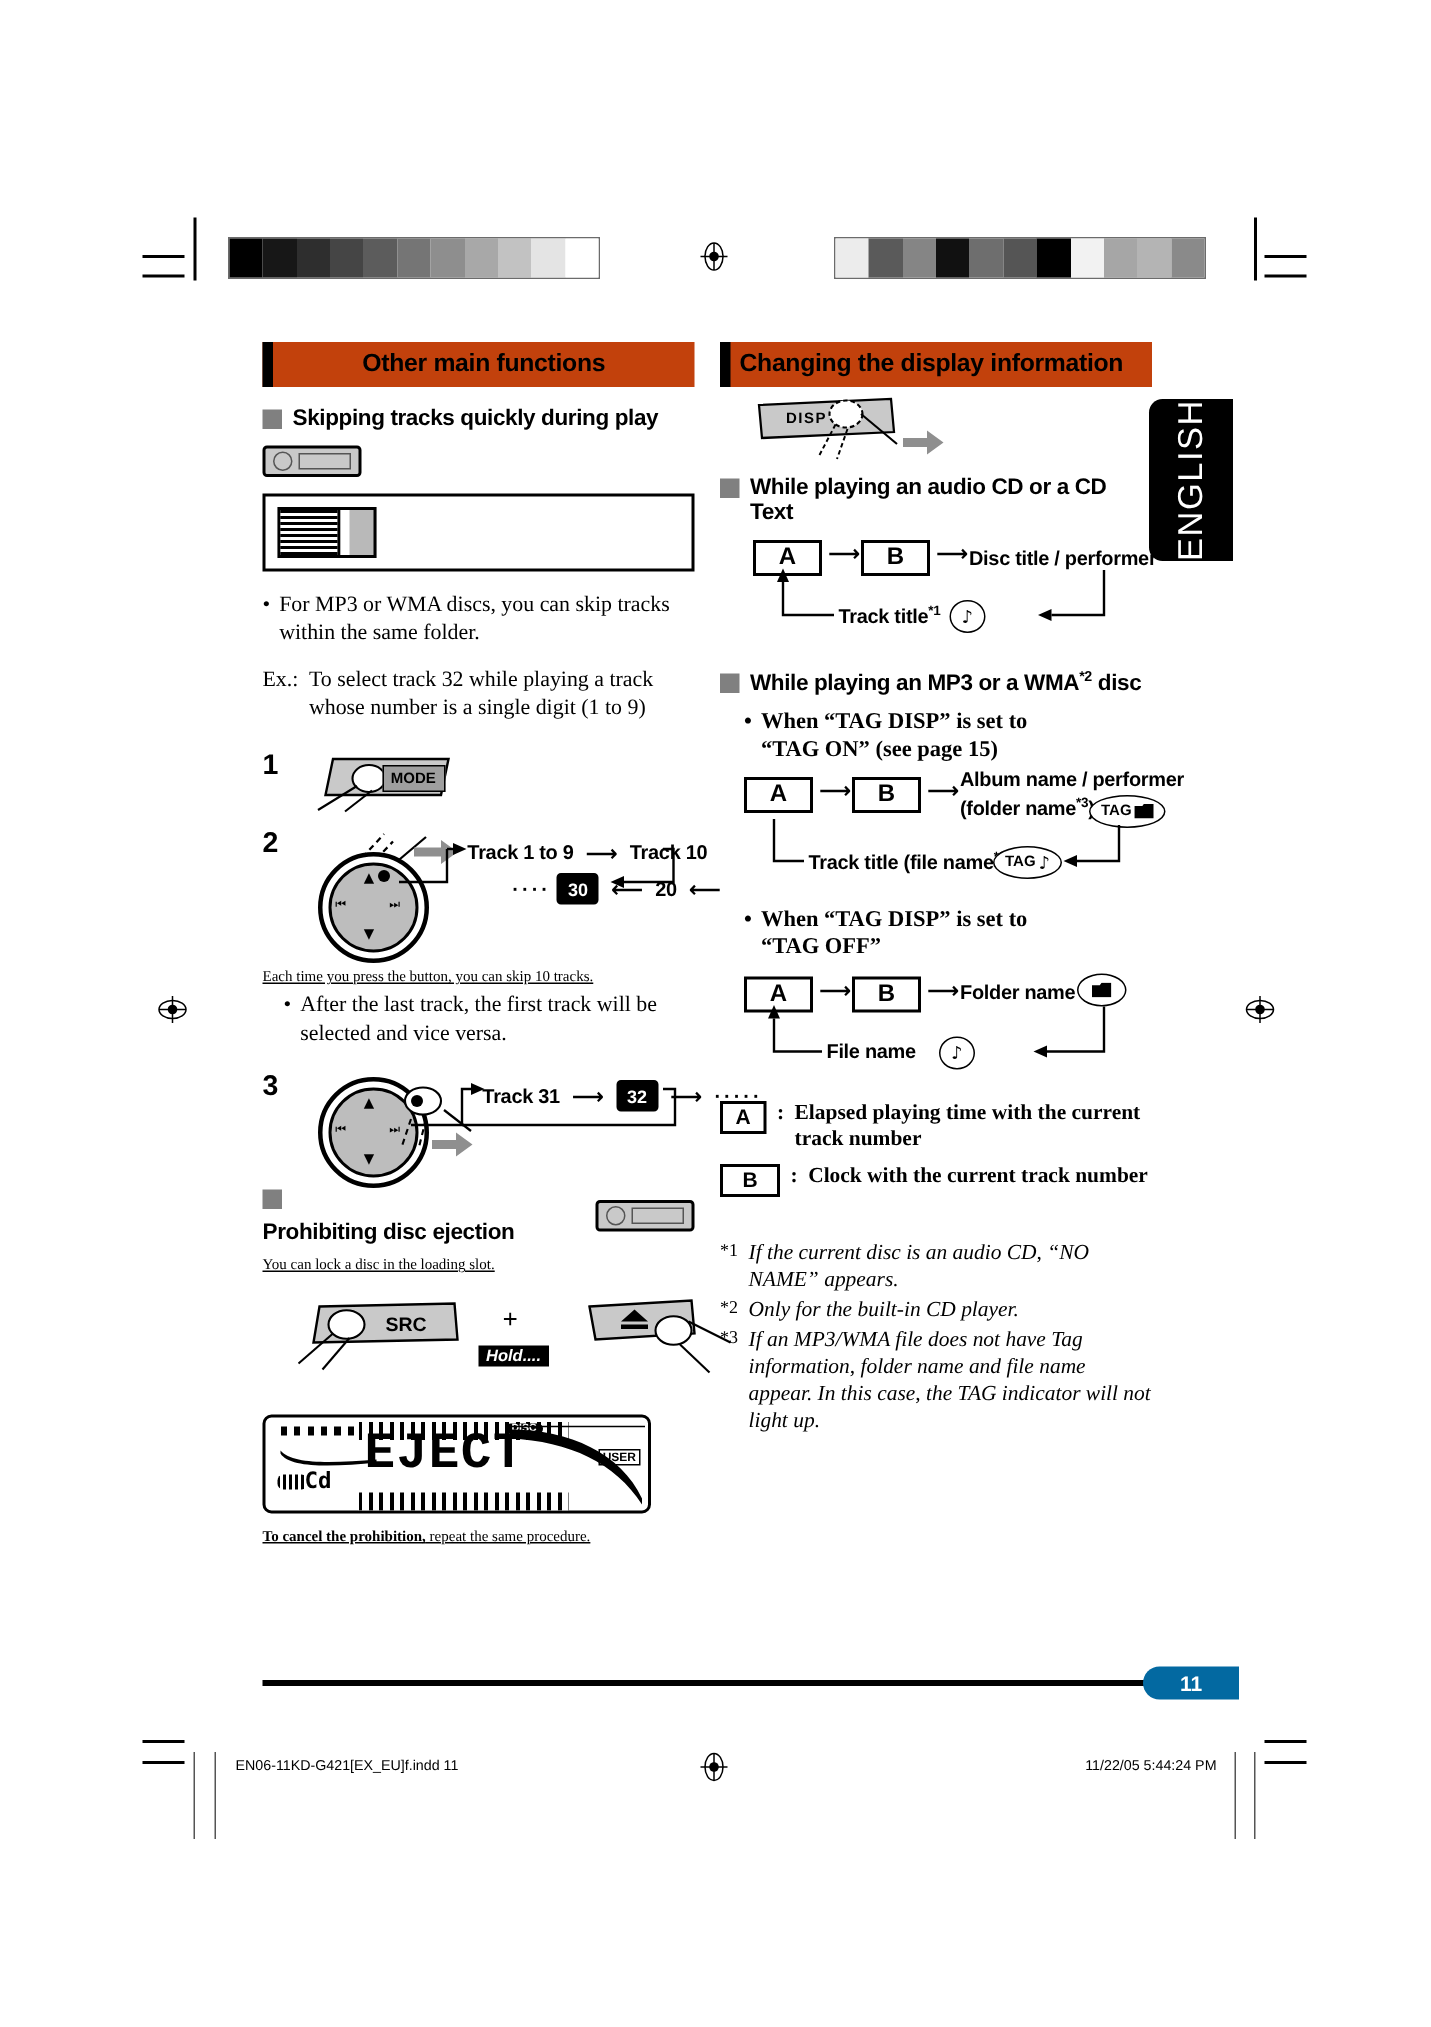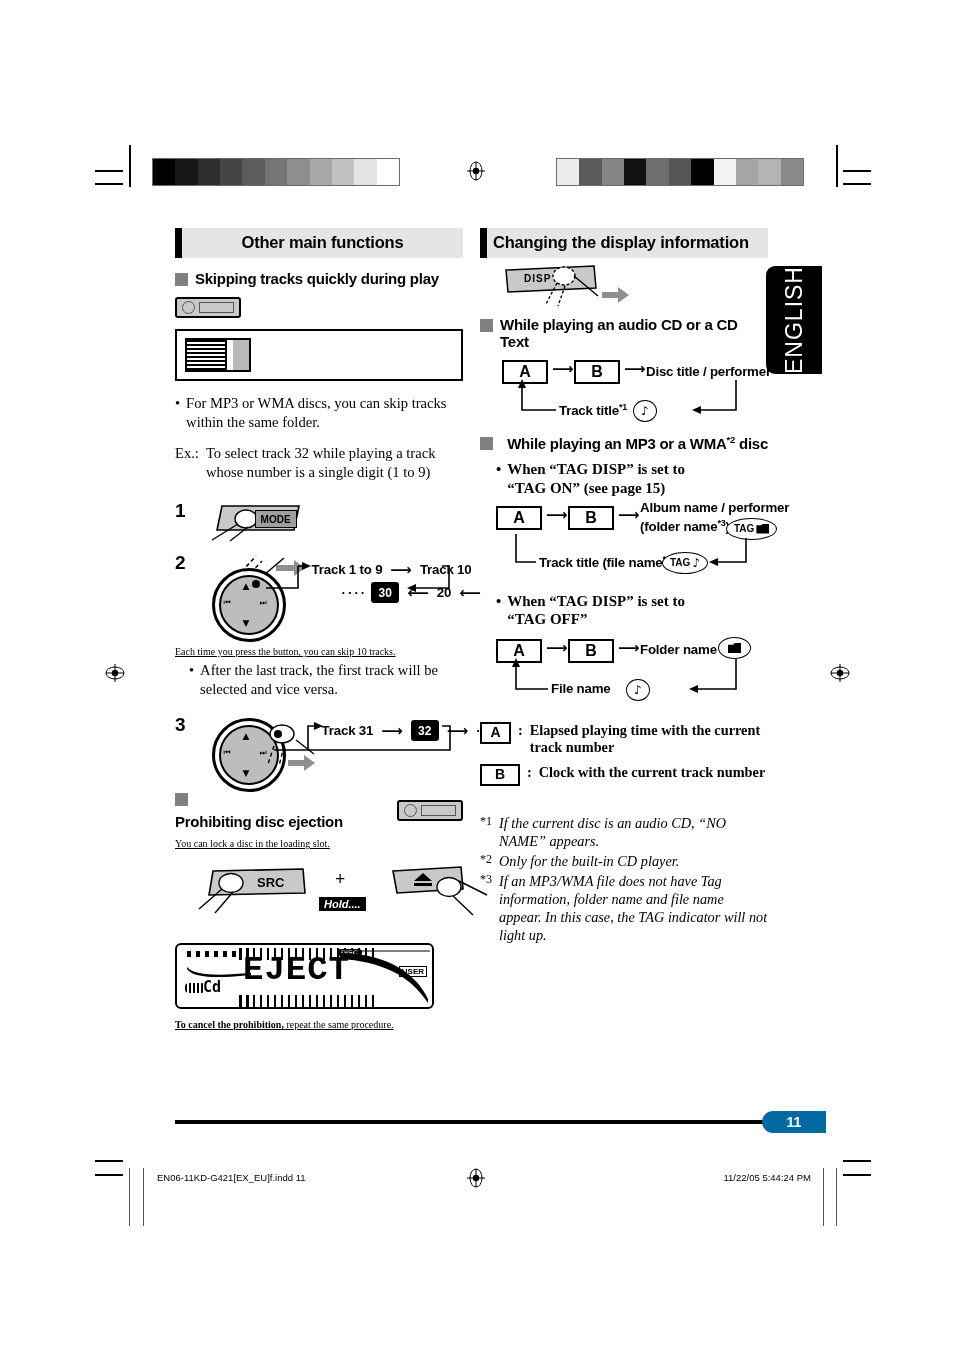--- a/index.html
+++ b/index.html
@@ -44,21 +44,21 @@
   .col {
     position: absolute;
     top: 0;
     width: 288px;
   }
   .col-left  { left: 0; }
   .col-right { left: 305px; }
 
   
   .sec-head {
-    background: #e5e5e5;
+    background: #c2410c;
     border-left: 7px solid #000;
     font-family: "Liberation Sans", sans-serif;
     font-weight: bold;
     font-size: 16.5px;
     letter-spacing: -0.2px;
     padding: 5px 6px 6px 6px;
     box-sizing: border-box;
   }
   .sec-head.center { text-align: center; }
 
@@ -618,21 +618,21 @@
       </svg>
 
       <span class="flow-lbl" style="position:absolute;left:60px;top:44px;white-space:nowrap;background:#fff;padding:0 3px;">
         <span>Track title</span><span class="sup">*1</span>
       </span>
       <span class="oval" style="position:absolute;left:137px;top:42px;">
         <span class="note-glyph">♪</span>
       </span>
     </div>
 
-    <div class="sub-head" style="margin-top:0;justify-content:space-between;">
+    <div class="sub-head" style="margin-top:12px;">
       <span class="sq"></span>
       <span>
         <span>While playing an MP3 or a WMA</span><span class="sup">*2</span><span> disc</span>
       </span>
     </div>
 
     <div class="tagbullet" style="margin-left:16px;">
       <span>•</span>
       <span>
         <span>When “TAG DISP” is set to</span><br>

